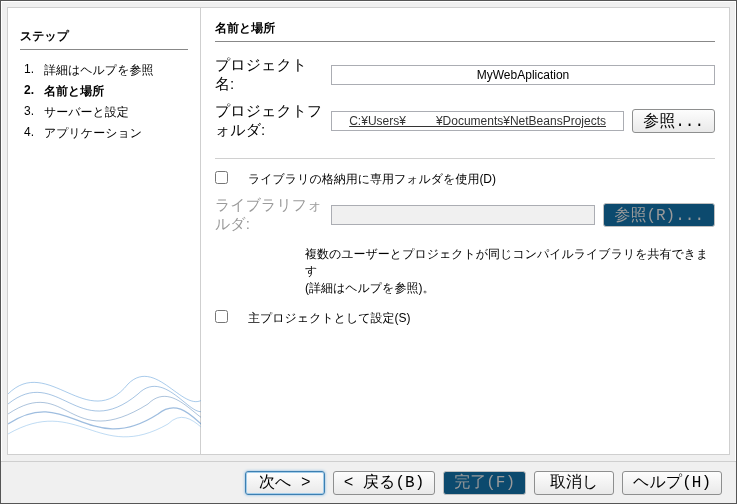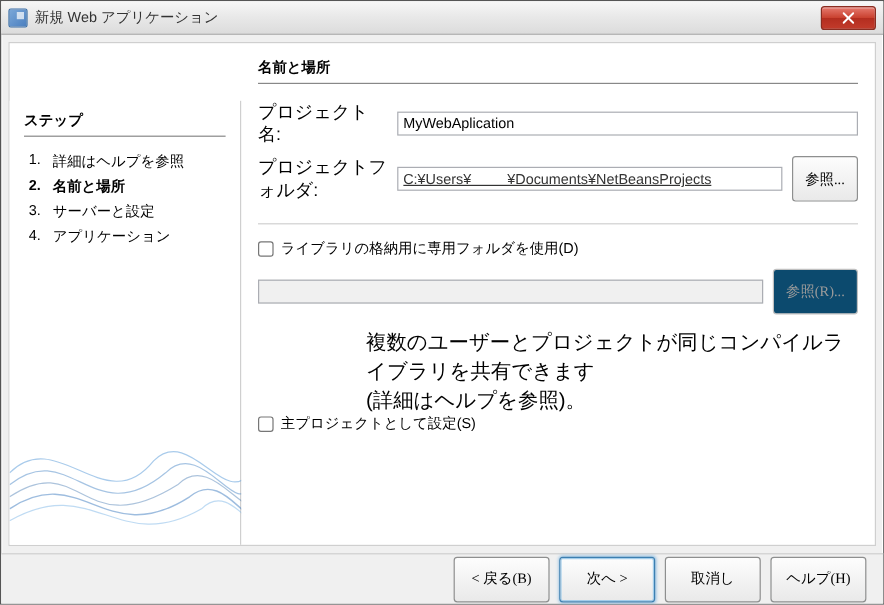--- a/index.html
+++ b/index.html
@@ -59,26 +59,25 @@
 .content {
   flex:1;
   display:flex;
   background:#fff;
   margin: 6px;
   border:1px solid #cfcfcf;
 }
 .sidebar {
   width: 193px;
   border-right: 1px solid #cfcfcf;
-  padding: 8px 12px 0 12px;
+  padding: 20px 12px 0 12px;
   display:flex;
   flex-direction:column;
   position:relative;
   background:#fff;
-  margin-top:48px;
 }
 .sidebar h3 {
   font-size: 12px;
   font-weight: bold;
   border-bottom: 1px solid #888;
   padding-bottom: 4px;
   margin-bottom: 10px;
 }
 .steps { list-style:none; }
 .steps li {
@@ -118,63 +117,65 @@
   width: 108px;
   font-size:15px;
 }
 .form-row input[type=text] {
   flex:1;
   height: 20px;
   border: 1px solid #abadb3;
   padding: 1px 4px;
   font-size:12px;
   font-family:inherit;
+  text-align:center;
 }
 .form-row input[readonly] {
   background:#f0f0f0;
   color:#666;
 }
 .form-row input.blurred {
   color: #333;
   text-decoration: underline;
 }
 .btn {
-  height: 38px;
+  height: 24px;
   padding: 0 10px;
-  font-size:12px;
-  font-family:Liberation Serif, serif;
+  font-size:16px;
+  font-family:Liberation Mono, monospace;
   background: linear-gradient(to bottom, #fdfdfd 0%, #e9e9e9 100%);
   border: 1px solid #8e8f8f;
   border-radius: 3px;
   cursor:pointer;
 }
 .btn:disabled {
   color:#9a9a9a;
   border-color:#c0c0c0;
   background:#0c4a6e;
   cursor:default;
 }
 .divider {
   border-top:1px solid #d0d0d0;
   margin: 10px 0 12px 0;
 }
 .chk-row {
   display:flex;
-  align-items:center;
-  gap:6px;
+  align-items:flex-start;
+  gap:20px;
   margin-bottom:8px;
 }
 .chk-row input[type=checkbox]{
   width:13px; height:13px;
 }
 .form-row .label.disabled { color:#9a9a9a; }
 .note {
-  font-size:17px;
+  font-size:12px;
   margin-left:90px;
   margin-top:4px;
+  margin-bottom:14px;
   line-height:1.4;
 }
 .button-bar {
   height: 42px;
   border-top: 1px solid #cfcfcf;
   display:flex;
   align-items:center;
   justify-content:flex-end;
   gap:8px;
   padding: 0 14px;
@@ -183,30 +184,20 @@
 .button-bar .btn { min-width: 80px; }
 .button-bar .btn.primary {
   border-color:#3c7fb1;
   box-shadow: 0 0 0 1px #a3cdea inset, 0 0 3px #7bb4e0;
 }
 </style>
 </head>
 <body>
 
 <div class="window">
-  <div class="titlebar">
-    <div class="icon"></div>
-    <div class="title">新規 Web アプリケーション</div>
-    <div class="spacer"></div>
-    <div class="close-btn">
-      <svg viewBox="0 0 10 10">
-          <path d="M1 1 L9 9 M9 1 L1 9" stroke="#fff" stroke-width="1.6" stroke-linecap="round"></path>
-        </svg>
-    </div>
-  </div>
 
   <div class="content">
     <div class="sidebar">
       <h3>ステップ</h3>
       <ol class="steps">
         <li>
             <span class="num">1.</span>
             <span>詳細はヘルプを参照</span>
           </li>
         <li class="current">
@@ -247,35 +238,37 @@
 
 
       <div class="divider"></div>
 
       <div class="chk-row">
         <input type="checkbox" style="">
         <label>ライブラリの格納用に専用フォルダを使用(D)</label>
       </div>
 
       <div class="form-row">
+        <div class="label disabled">ライブラリフォルダ:</div>
         <input type="text" readonly="" value="" style="">
         <button class="btn" disabled="">参照(R)...</button>
       </div>
 
       <div class="note">
         <span>複数のユーザーとプロジェクトが同じコンパイルライブラリを共有できます</span><br>
         <span>(詳細はヘルプを参照)。</span>
       </div>
 
       <div class="chk-row">
         <input type="checkbox" style="">
         <label>主プロジェクトとして設定(S)</label>
       </div>
     </div>
   </div>
 
   <div class="button-bar">
+    <button class="btn primary">次へ &gt;</button>
     <button class="btn">&lt; 戻る(B)</button>
-    <button class="btn primary">次へ &gt;</button>
+    <button class="btn" disabled="">完了(F)</button>
     <button class="btn">取消し</button>
     <button class="btn">ヘルプ(H)</button>
   </div>
 </div>
 
 </body></html>

